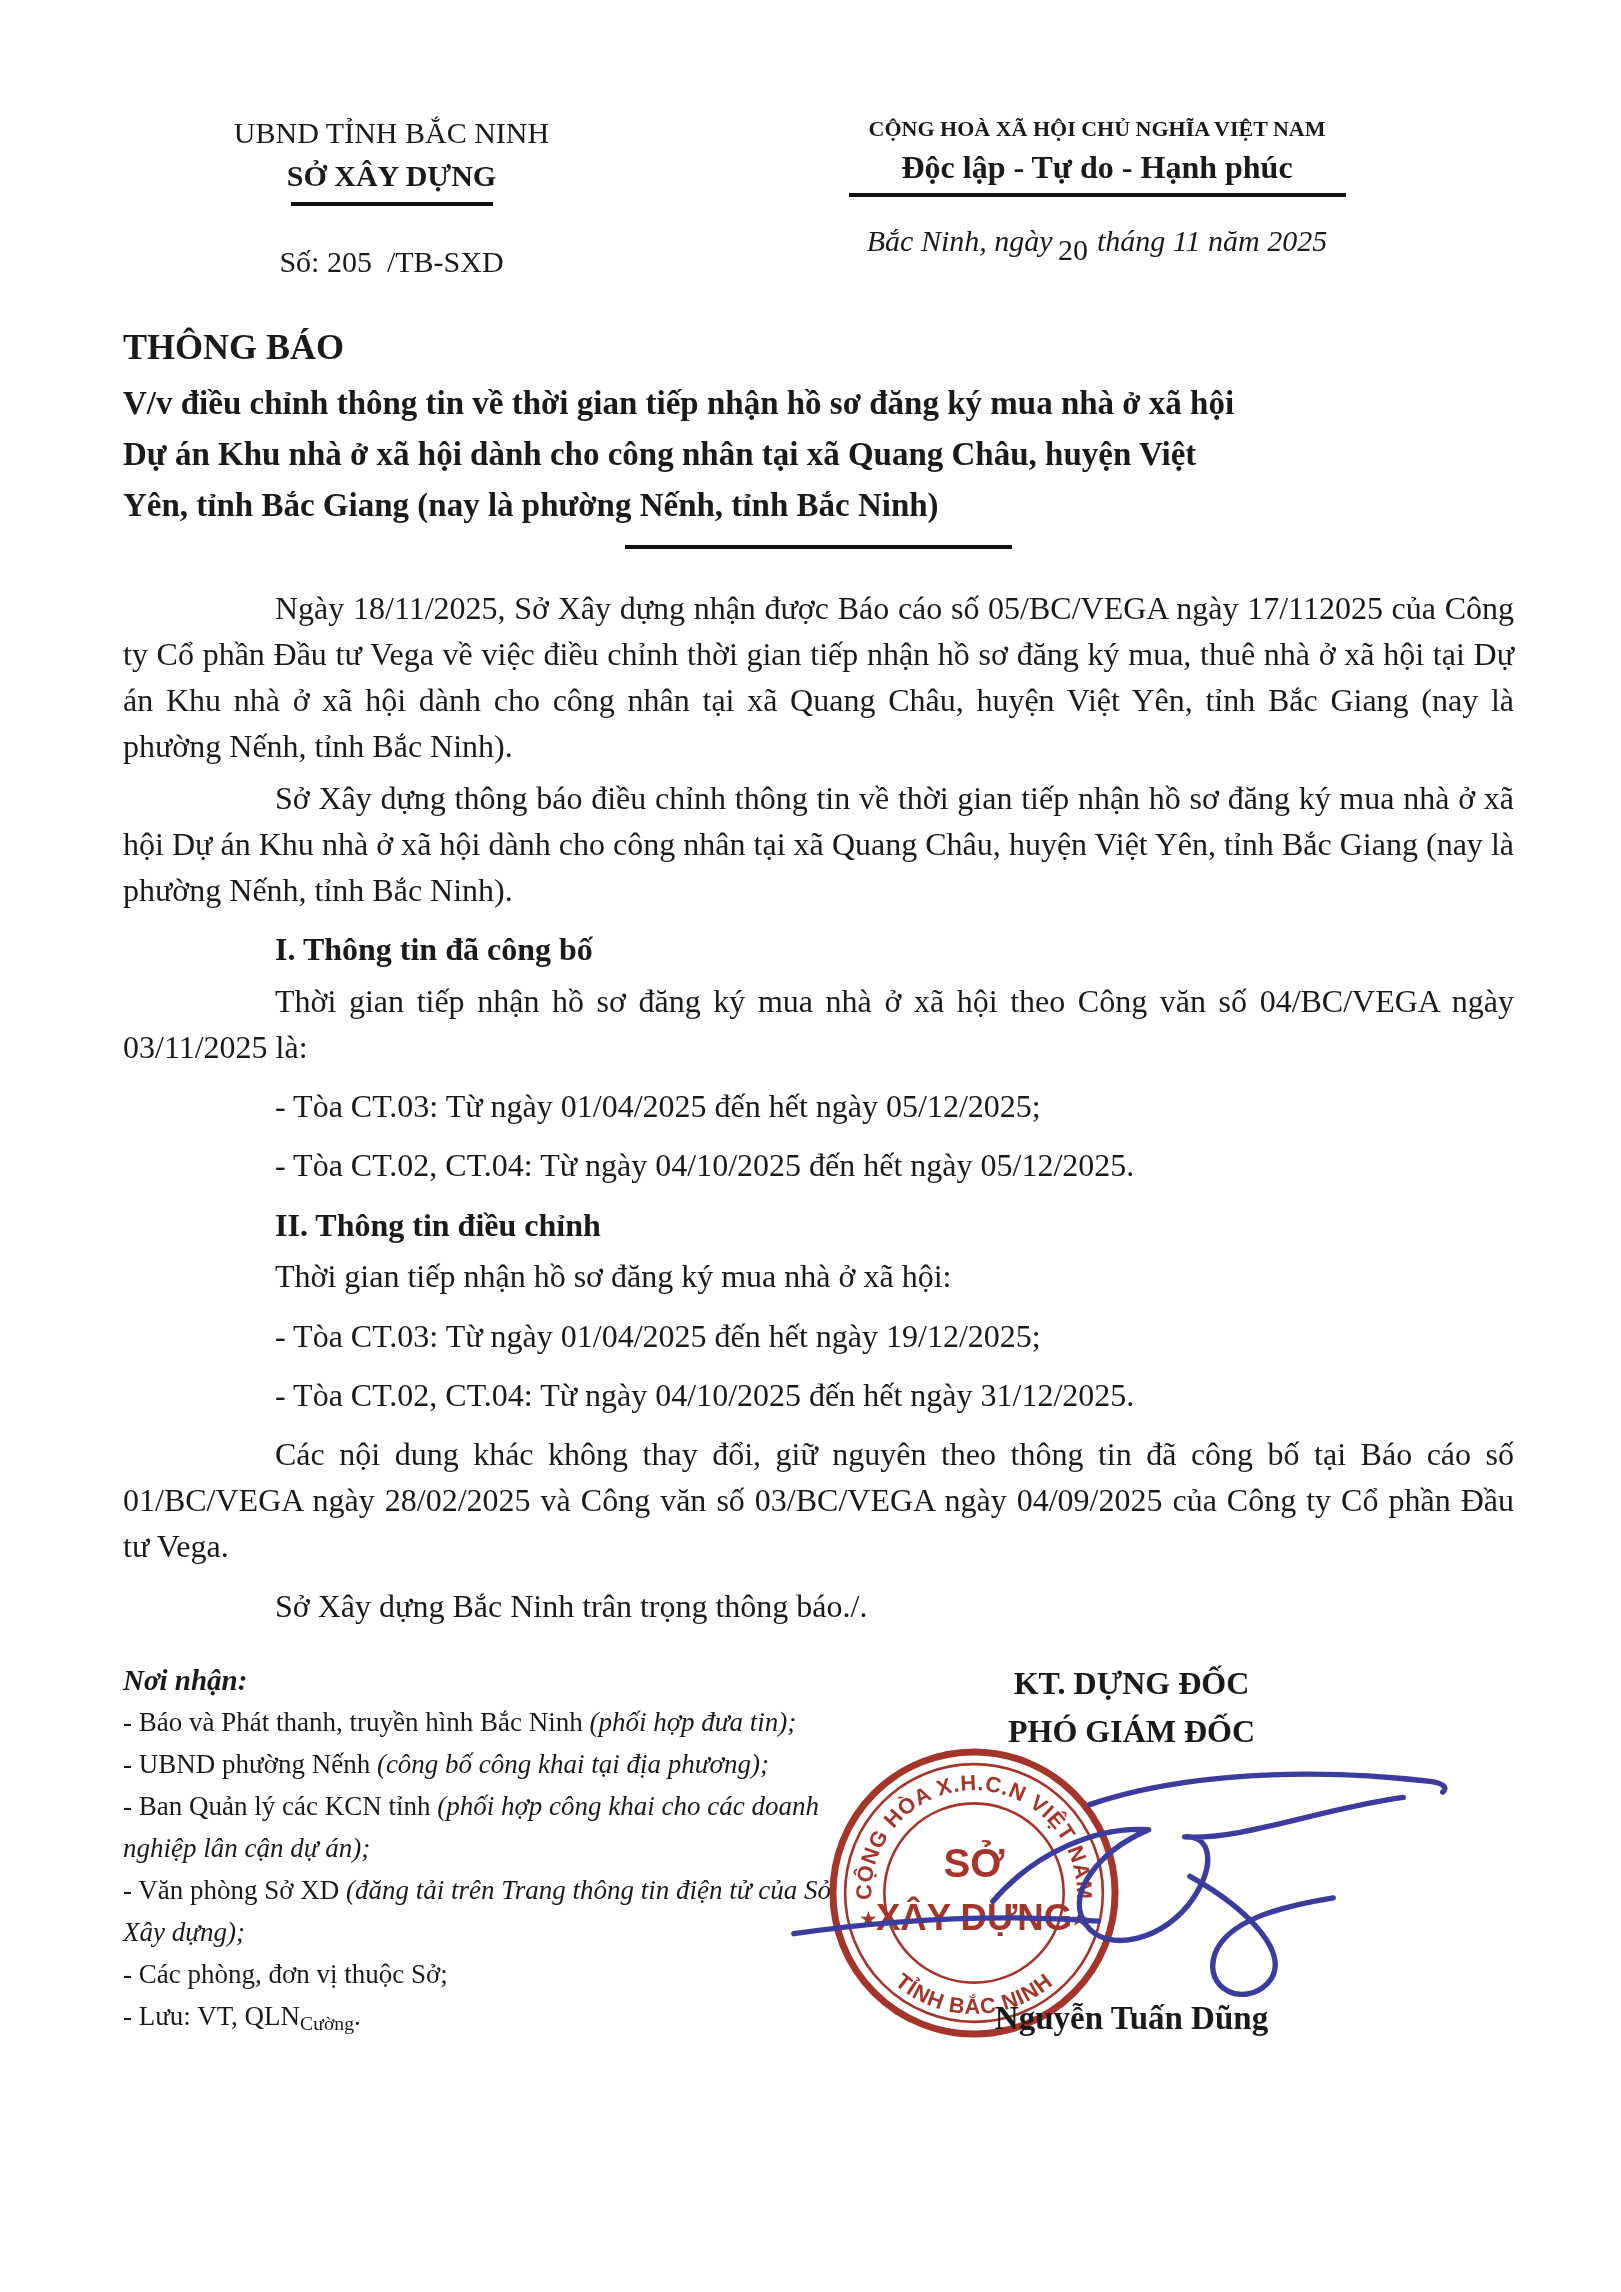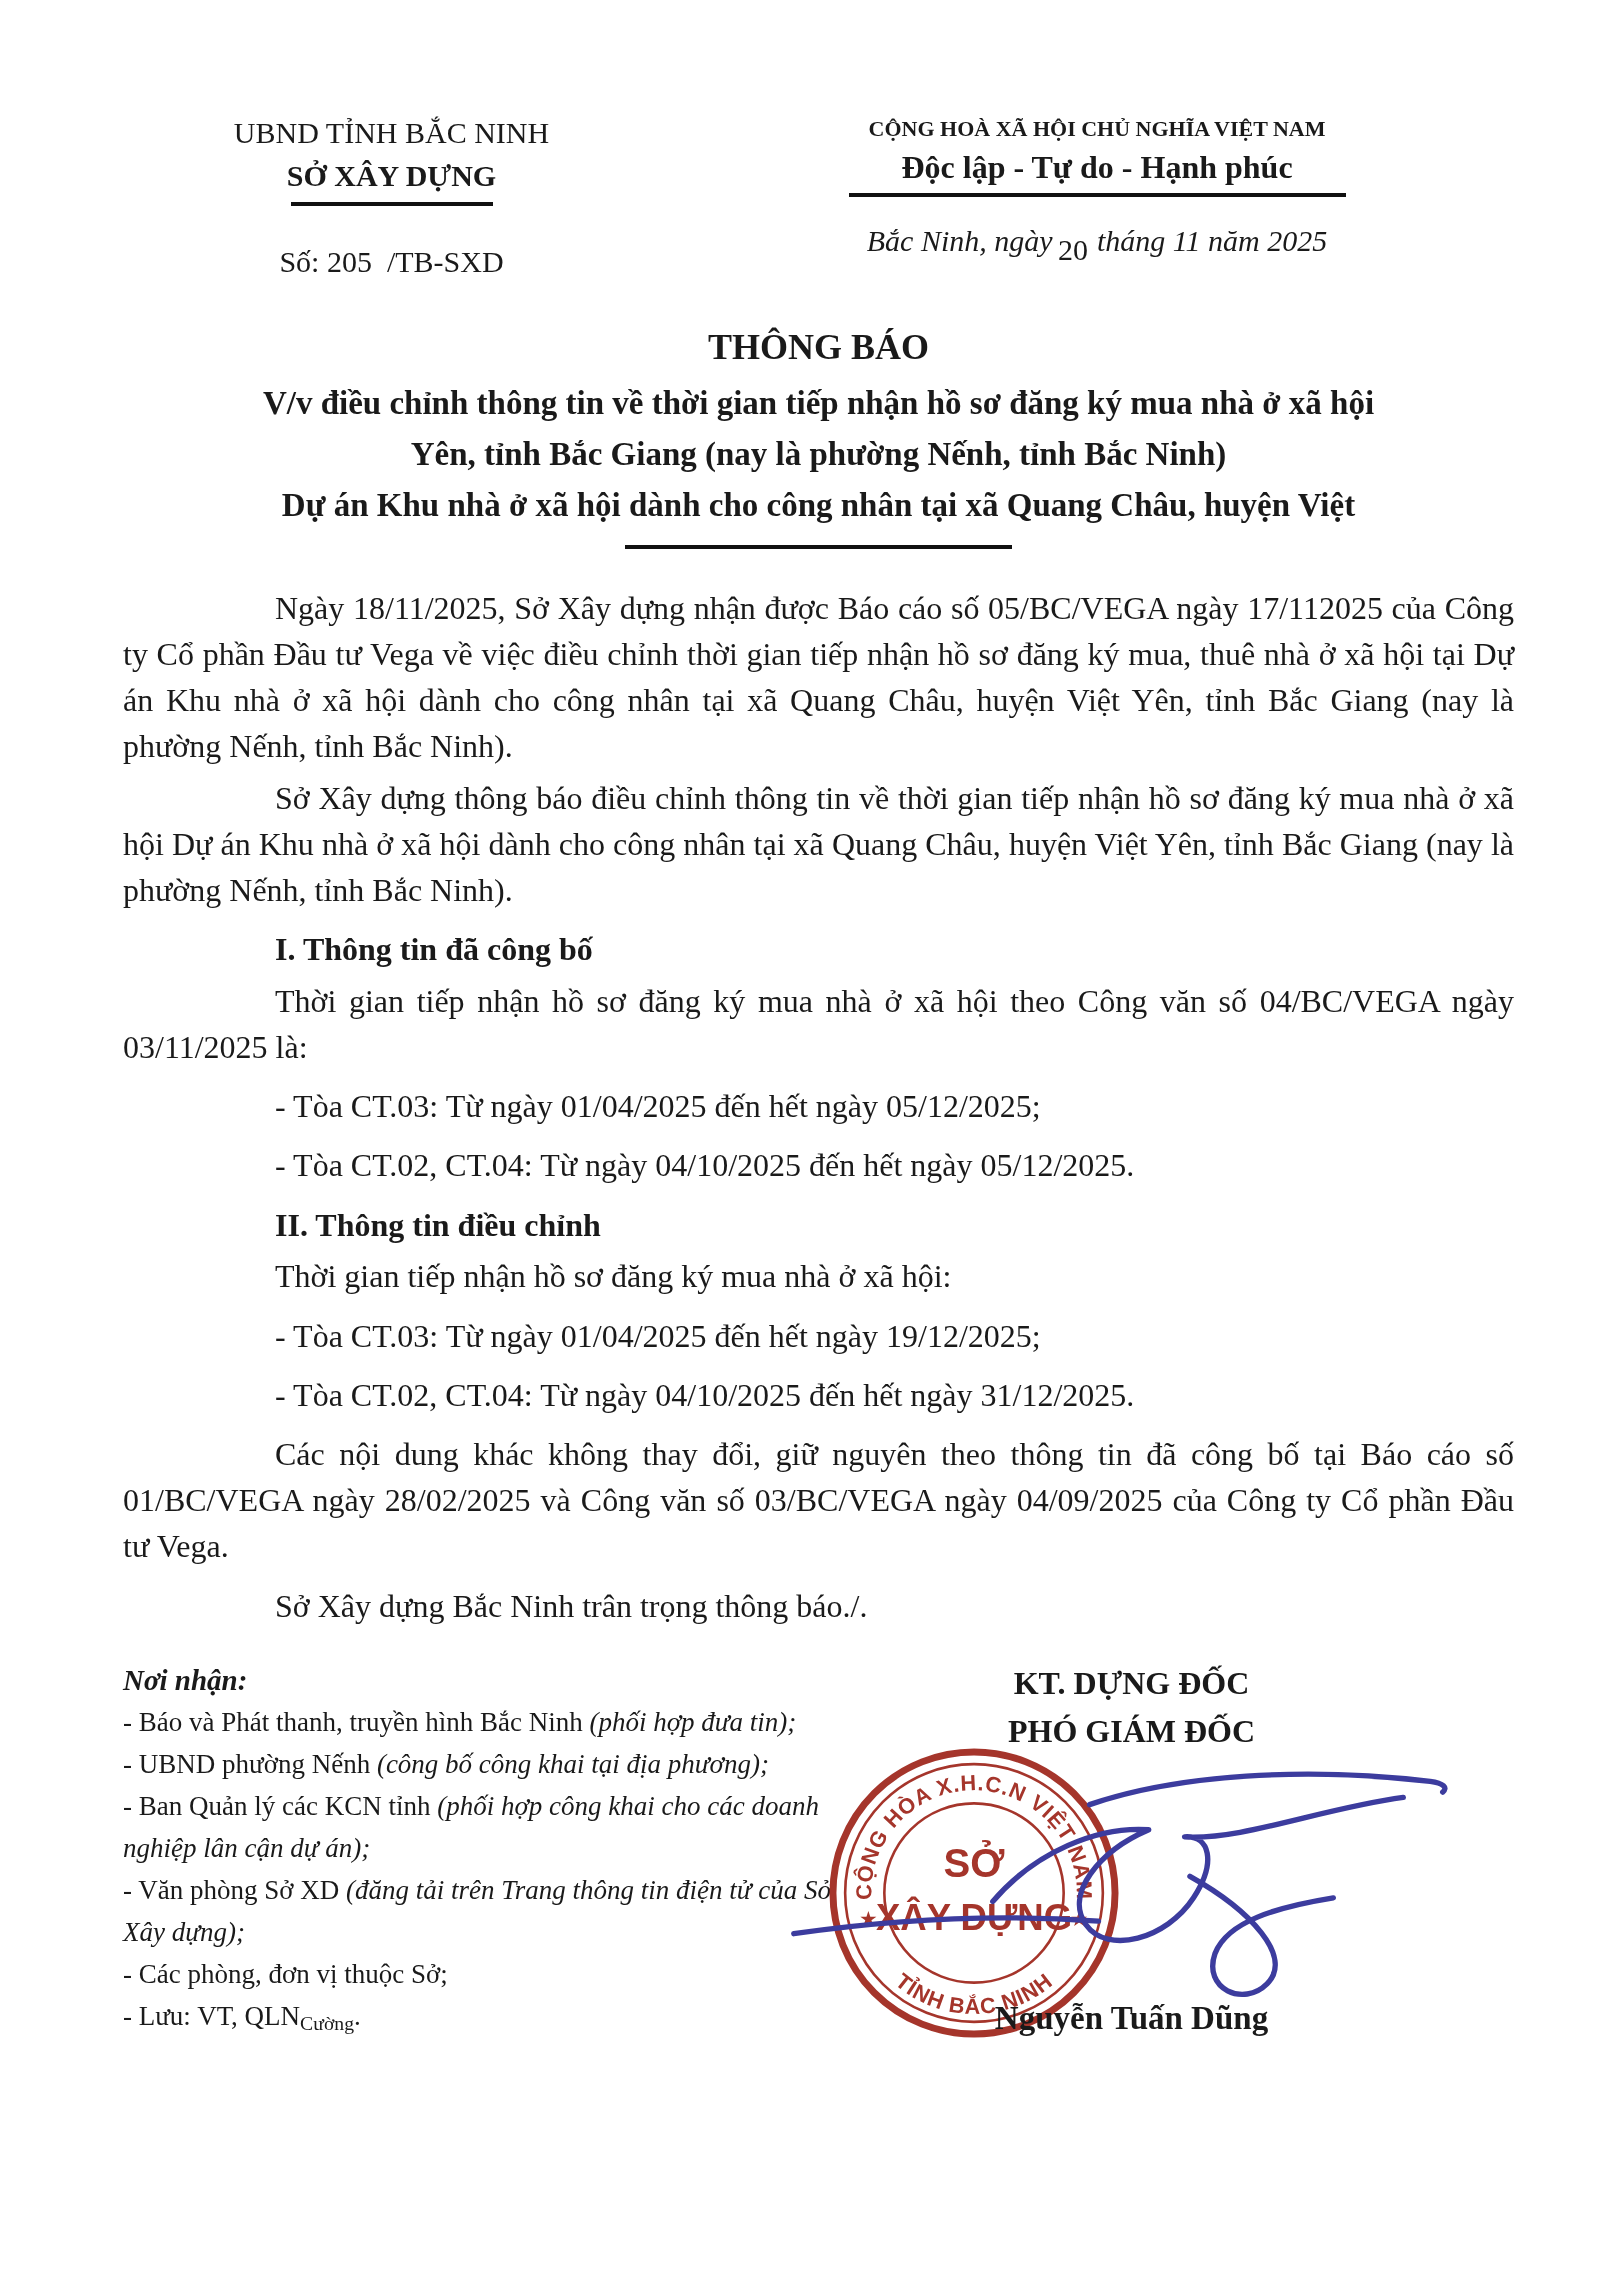--- a/index.html
+++ b/index.html
@@ -21,21 +21,21 @@
   .hdr-left .hdr-line2{font-size:30px;font-weight:bold;margin-top:9px;}
   .hdr-right .hdr-line1{font-weight:bold;font-size:22px;}
   .hdr-right .hdr-line2{font-weight:bold;font-size:32px;margin-top:7.2px;}
   .rule{background:#111;}
   .rule-left{width:202px;height:3.6px;margin:9px auto 0;}
   .rule-right{width:497px;height:3.6px;margin:7.2px auto 0;}
   .doc-number{font-size:30px;margin-top:39px;white-space:pre;}
   .date-line{font-size:30px;font-style:italic;margin-top:27px;}
   .date-day{display:inline-block;font-style:normal;transform:translateY(9px);padding:0 9px 0 5.4px;}
   
-  .doc-title{text-align:center;margin-top:47px;}
+  .doc-title{text-align:left;margin-top:47px;}
   .title-main{font-size:36px;font-weight:bold;}
   .title-sub{font-size:33px;font-weight:bold;line-height:51px;margin-top:10px;}
   .rule-title{width:387px;height:4.5px;margin:14.3px auto 0;}
   
   .doc-body{margin-top:36px;font-size:32px;line-height:46px;}
   .para{text-align:justify;text-indent:152px;margin:0 0 5.4px 0;}
   .heading{font-weight:bold;margin:13.4px 0 0 152px;}
   .intro{text-align:justify;text-indent:152px;margin:5.4px 0 0 0;}
   .bullet{margin:13.4px 0 0 152px;}
   .closing{text-indent:152px;margin:13.4px 0 0 0;}
@@ -77,22 +77,22 @@
       <div class="date-line">
         <span>Bắc Ninh, ngày</span><span class="date-day">20</span><span>tháng 11 năm 2025</span>
       </div>
     </div>
   </header>
 
   <section class="doc-title">
     <div class="title-main">THÔNG BÁO</div>
     <div class="title-sub">
       <div>V/v điều chỉnh thông tin về thời gian tiếp nhận hồ sơ đăng ký mua nhà ở xã hội</div>
+      <div>Dự án Khu nhà ở xã hội dành cho công nhân tại xã Quang Châu, huyện Việt</div>
       <div>Yên, tỉnh Bắc Giang (nay là phường Nếnh, tỉnh Bắc Ninh)</div>
-      <div>Dự án Khu nhà ở xã hội dành cho công nhân tại xã Quang Châu, huyện Việt</div>
     </div>
     <div class="rule rule-title"></div>
   </section>
 
   <main class="doc-body">
     <p class="para">Ngày 18/11/2025, Sở Xây dựng nhận được Báo cáo số 05/BC/VEGA ngày 17/112025 của Công ty Cổ phần Đầu tư Vega về việc điều chỉnh thời gian tiếp nhận hồ sơ đăng ký mua, thuê nhà ở xã hội tại Dự án Khu nhà ở xã hội dành cho công nhân tại xã Quang Châu, huyện Việt Yên, tỉnh Bắc Giang (nay là phường Nếnh, tỉnh Bắc Ninh).</p>
     <p class="para">Sở Xây dựng thông báo điều chỉnh thông tin về thời gian tiếp nhận hồ sơ đăng ký mua nhà ở xã hội Dự án Khu nhà ở xã hội dành cho công nhân tại xã Quang Châu, huyện Việt Yên, tỉnh Bắc Giang (nay là phường Nếnh, tỉnh Bắc Ninh).</p>
 
     <div class="heading">I. Thông tin đã công bố</div>
     <p class="intro">Thời gian tiếp nhận hồ sơ đăng ký mua nhà ở xã hội theo Công văn số 04/BC/VEGA ngày 03/11/2025 là:</p>

